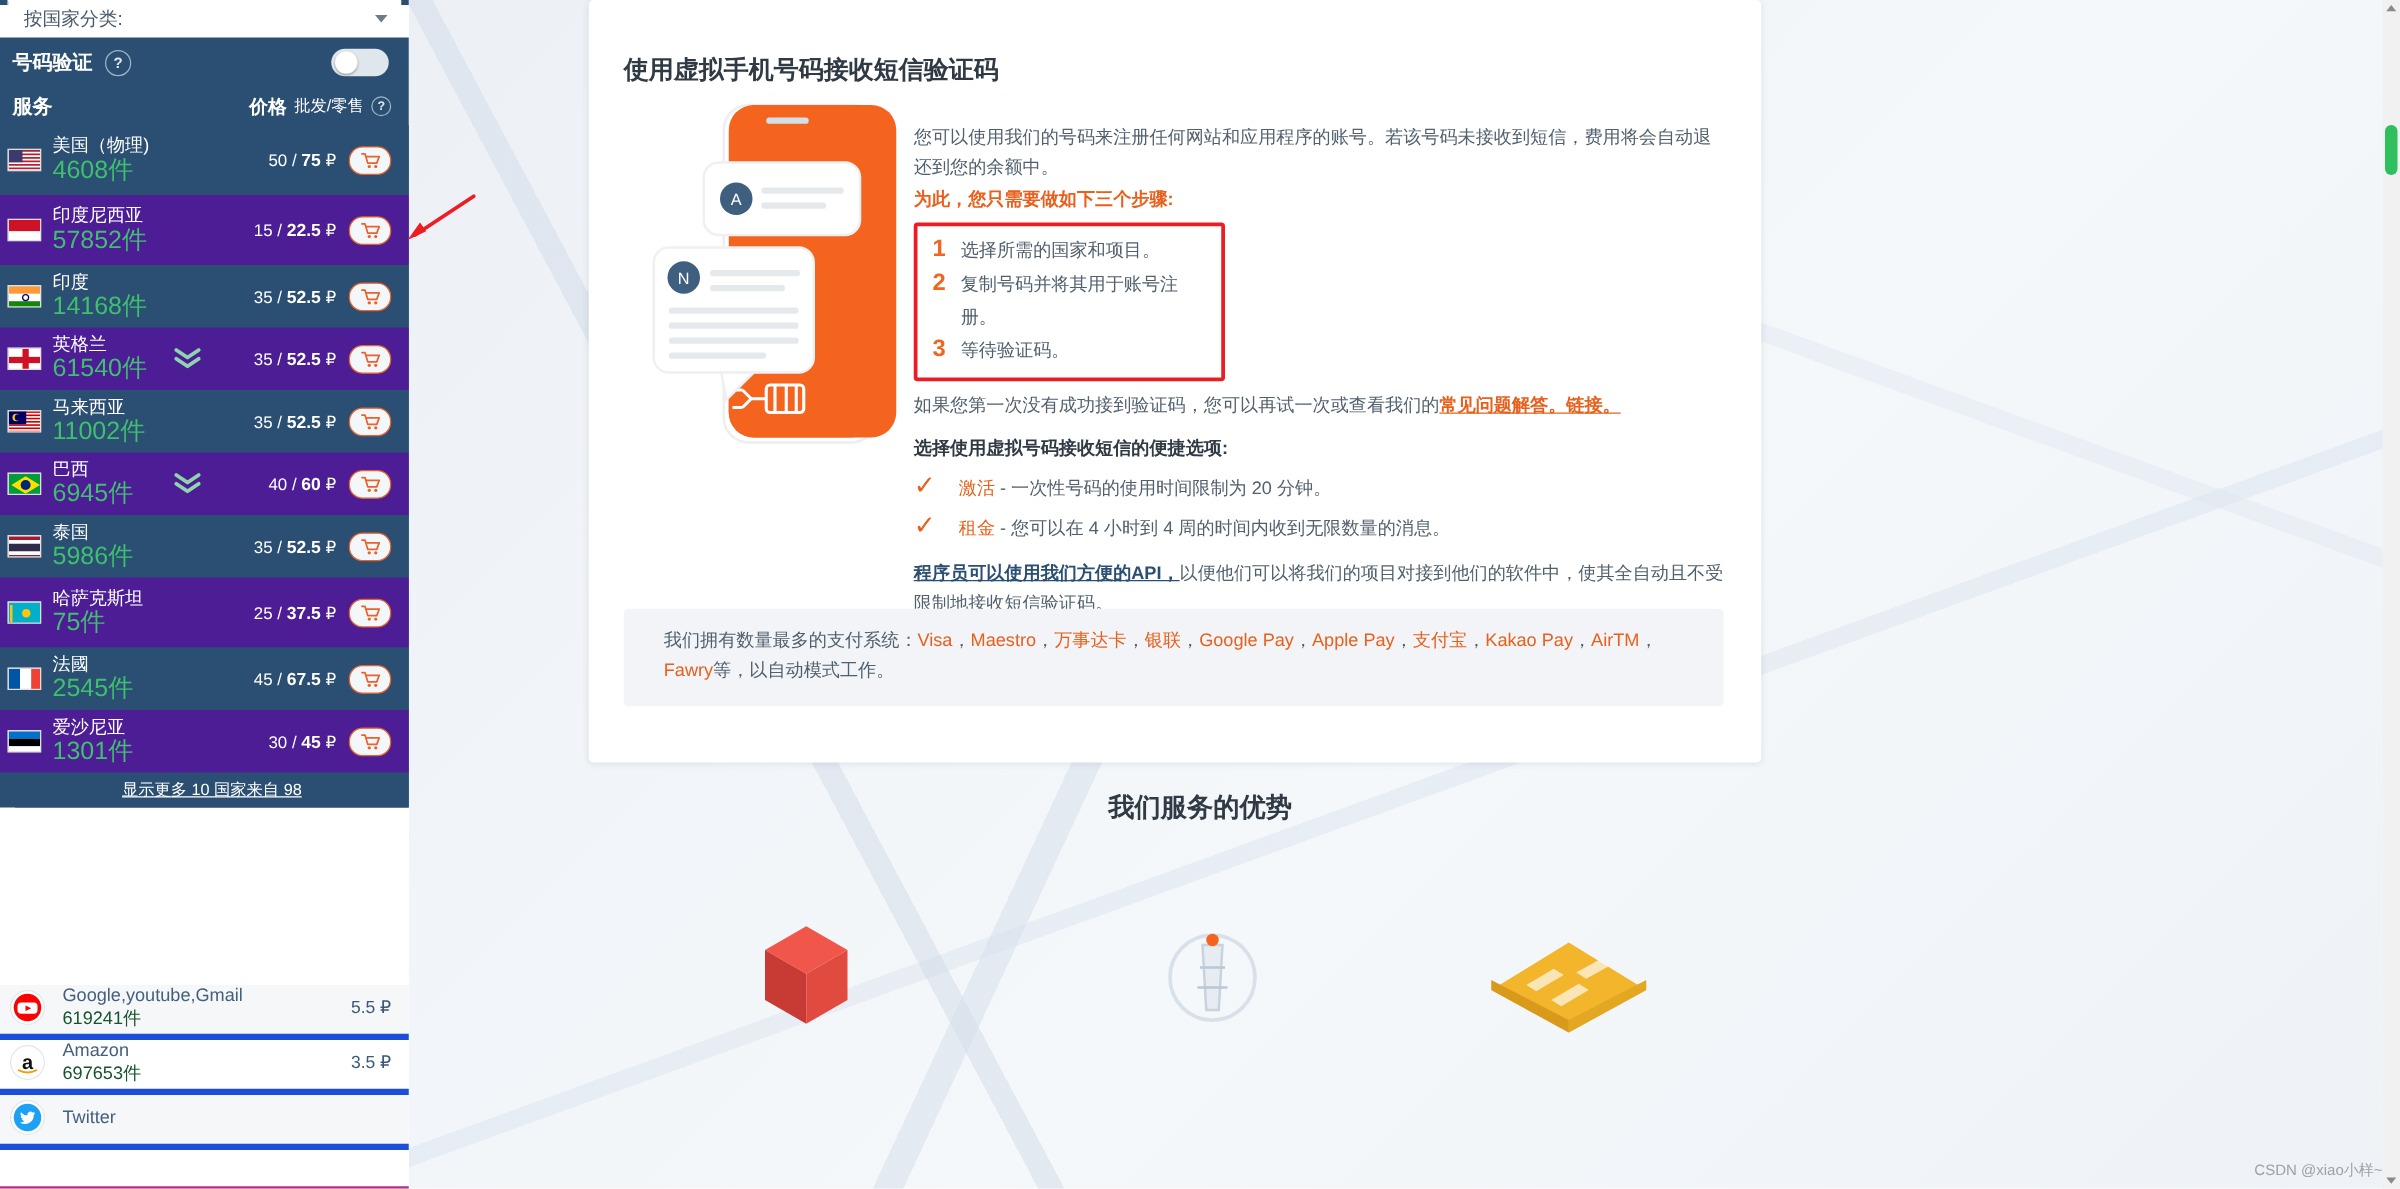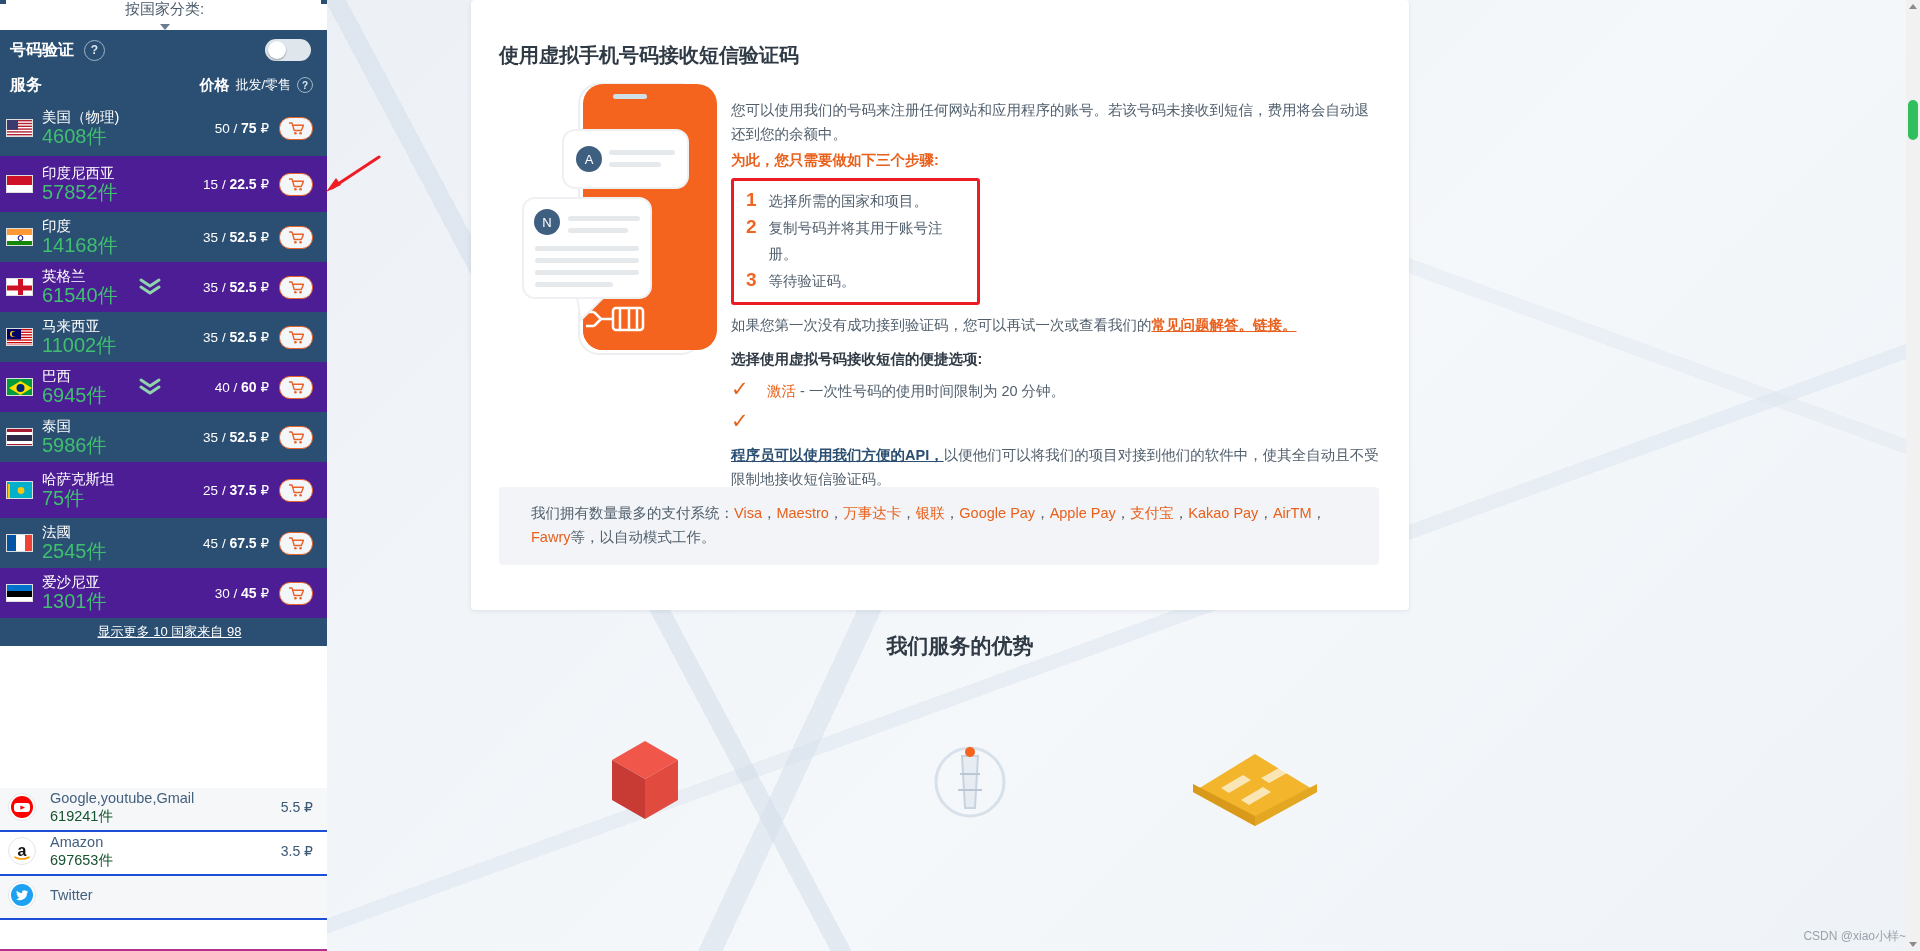--- a/index.html
+++ b/index.html
@@ -50,21 +50,20 @@
     border: 1px solid #ffffff;
     display: flex; align-items: center;
   }
   .select-box {
     width: 100%; height: 30px;
     display: flex; align-items: center; justify-content: space-between;
     padding: 0 10px 0 12px;
     background: #fff;
     color: #4a5a6a;
     font-size: 15px;
-    flex-direction: column;
   }
   .chev-down {
     width: 0; height: 0;
     border-left: 5px solid transparent;
     border-right: 5px solid transparent;
     border-top: 6px solid #6b7c8d;
   }
 
   .sb-panel {
     position: absolute; left: 0; top: 30px; width: 327px;
@@ -146,21 +145,21 @@
     display: flex; align-items: center; justify-content: center;
     font-size: 13px;
     margin-left: 12px;
   }
   .show-more u { text-decoration: underline; }
 
   .svc-row {
     display: flex; align-items: center;
     height: 44px; padding: 0 14px 4px 8px;
     background: #f6f7f9;
-    border-bottom: 2px solid #1d4ed8;
+    border-bottom: 5px solid #1d4ed8;
   }
   .svc-row.white { background: #ffffff; }
   .svc-ico {
     width: 28px; height: 28px; flex: 0 0 28px; margin-right: 14px;
     border-radius: 50%; border: 1px solid #e3e6ea;
     display: flex; align-items: center; justify-content: center;
     background: #fff; overflow: hidden;
   }
   .svc-txt { flex: 1 1 auto; line-height: 1.1; min-width: 0; }
   .svc-name { color: #43607f; font-size: 14.5px; }
@@ -333,20 +332,21 @@
       </p>
 
       <p class="sub-head">选择使用虚拟号码接收短信的便捷选项:</p>
 
       <div class="check-line">
         <span class="check">✓</span>
         <span class="ct"><span class="orange-word">激活</span><span> - 一次性号码的使用时间限制为 20 分钟。</span></span>
       </div>
       <div class="check-line">
         <span class="check">✓</span>
+        <span class="ct"><span class="orange-word">租金</span><span> - 您可以在 4 小时到 4 周的时间内收到无限数量的消息。</span></span>
       </div>
 
       <p class="api-line">
         <a href="#" class="api-link">程序员可以使用我们方便的API，</a><span>以便他们可以将我们的项目对接到他们的软件中，使其全自动且不受限制地接收短信验证码。</span>
       </p>
     </div>
 
     <div class="pay-box">
       <span>我们拥有数量最多的支付系统：</span><span class="pm">Visa</span>，<span class="pm">Maestro</span>，<span class="pm">万事达卡</span>，<span class="pm">银联</span>，<span class="pm">Google Pay</span>，<span class="pm">Apple Pay</span>，<span class="pm">支付宝</span>，<span class="pm">Kakao Pay</span>，<span class="pm">AirTM</span>，<span class="pm">Fawry</span><span>等，以自动模式工作。</span>
     </div>

